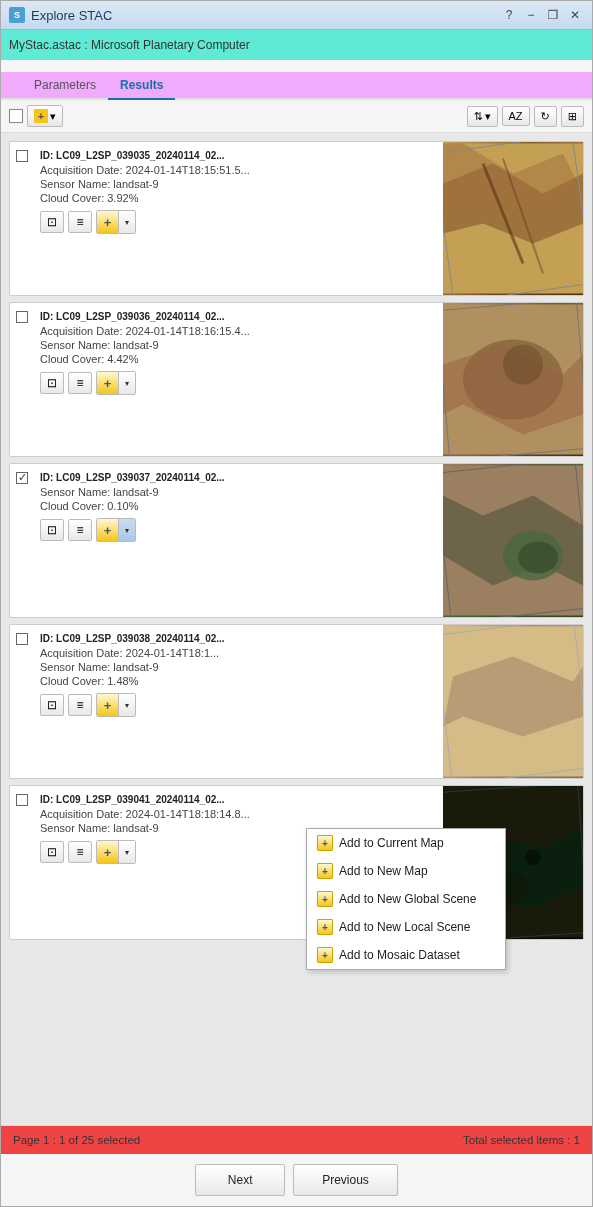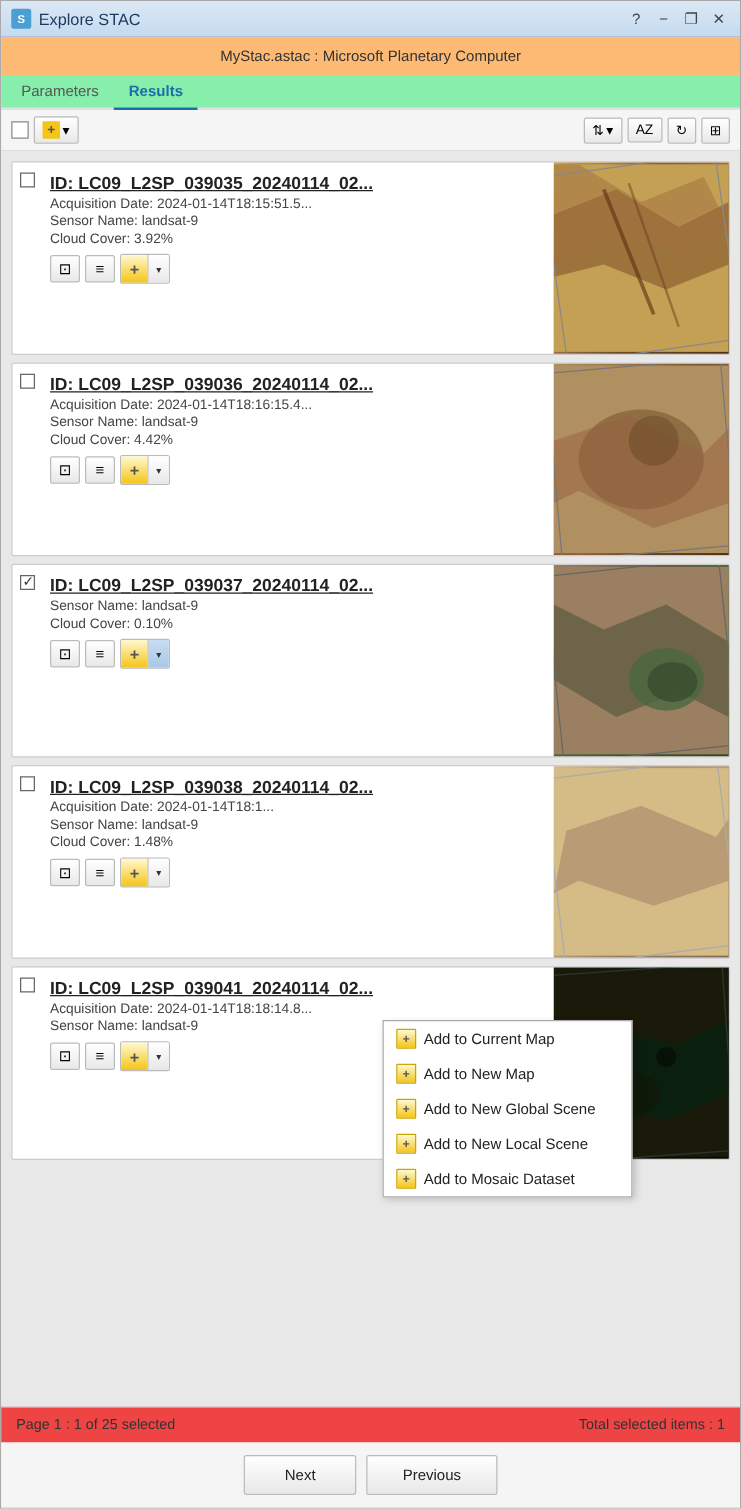--- a/index.html
+++ b/index.html
@@ -67,32 +67,32 @@
       border: none;
       cursor: pointer;
       color: #444;
       font-size: 12px;
       display: flex;
       align-items: center;
       justify-content: center;
     }
 
     .subtitle {
-      text-align: center;
       padding: 8px;
       font-size: 12px;
       color: #333;
-      background: #fdba74;
+      background: #5eead4;
     }
 
     .tabs {
       display: flex;
-      padding: 0 4px;
+      padding: 0 21px;
       border-bottom: 2px solid #e0e0e0;
-      background: #86efac;
+      background: #f0abfc;
+      margin-top: 12px;
     }
 
     .tab {
       padding: 6px 12px;
       font-size: 12px;
       cursor: pointer;
       color: #555;
       border-bottom: 2px solid transparent;
       margin-bottom: -2px;
     }
@@ -182,25 +182,24 @@
       align-items: flex-start;
       padding: 8px 6px;
     }
 
     .card-content {
       flex: 1;
       padding: 8px 6px 4px 6px;
     }
 
     .card-id {
-      font-size: 14px;
+      font-size: 10px;
       font-weight: 600;
       color: #222;
       margin-bottom: 3px;
-      text-decoration: underline;
     }
 
     .card-meta {
       font-size: 11px;
       color: #444;
       margin-bottom: 2px;
     }
 
     .card-actions {
       display: flex;

